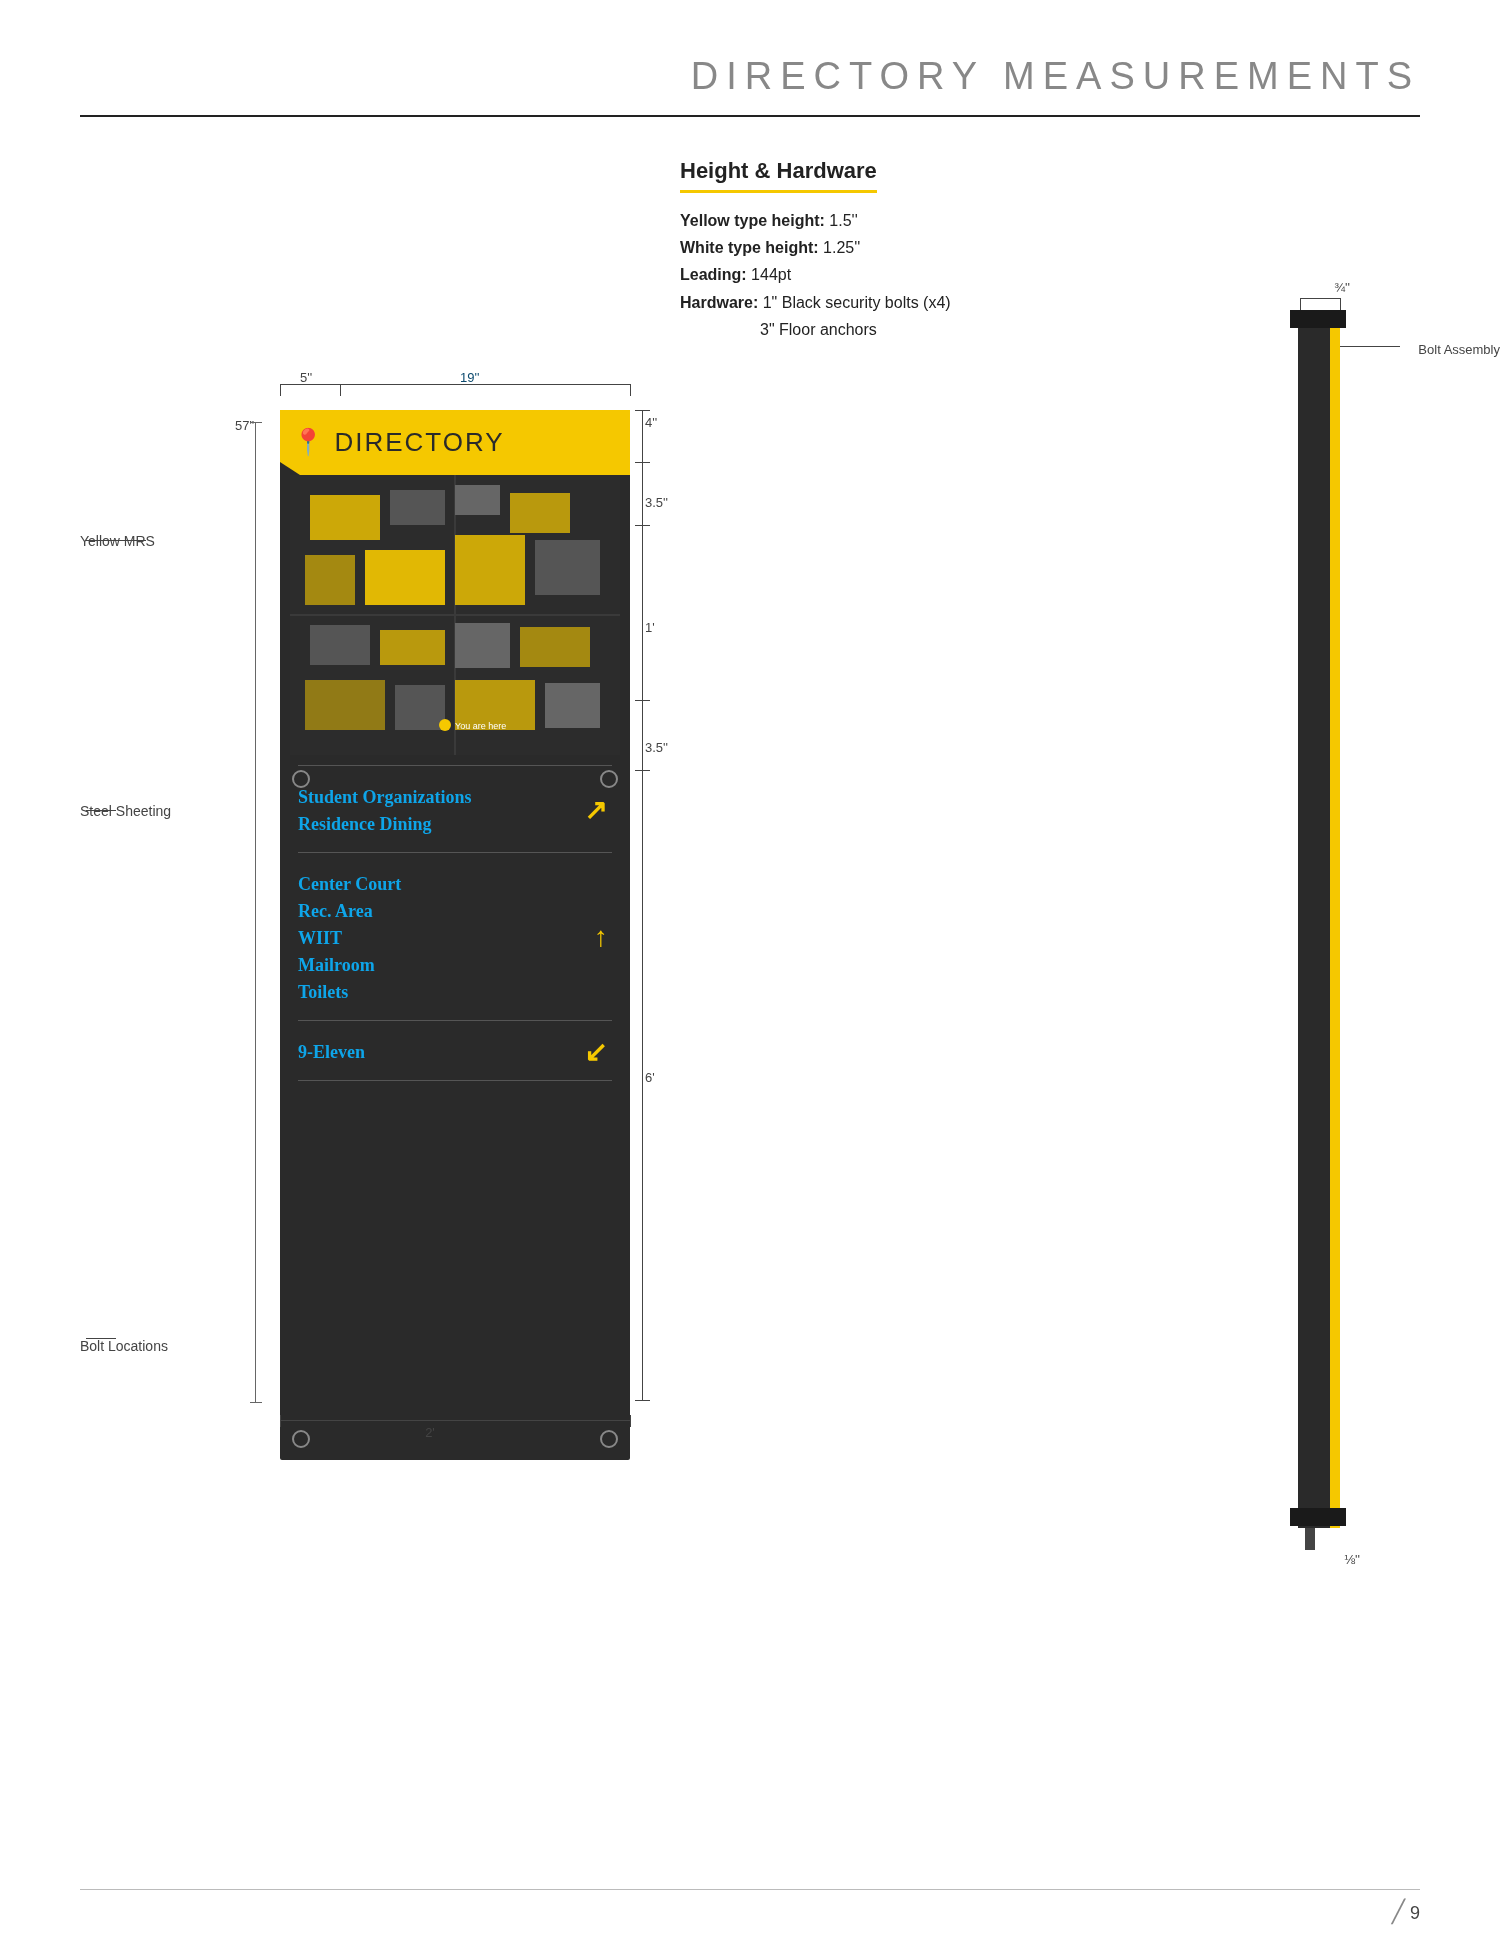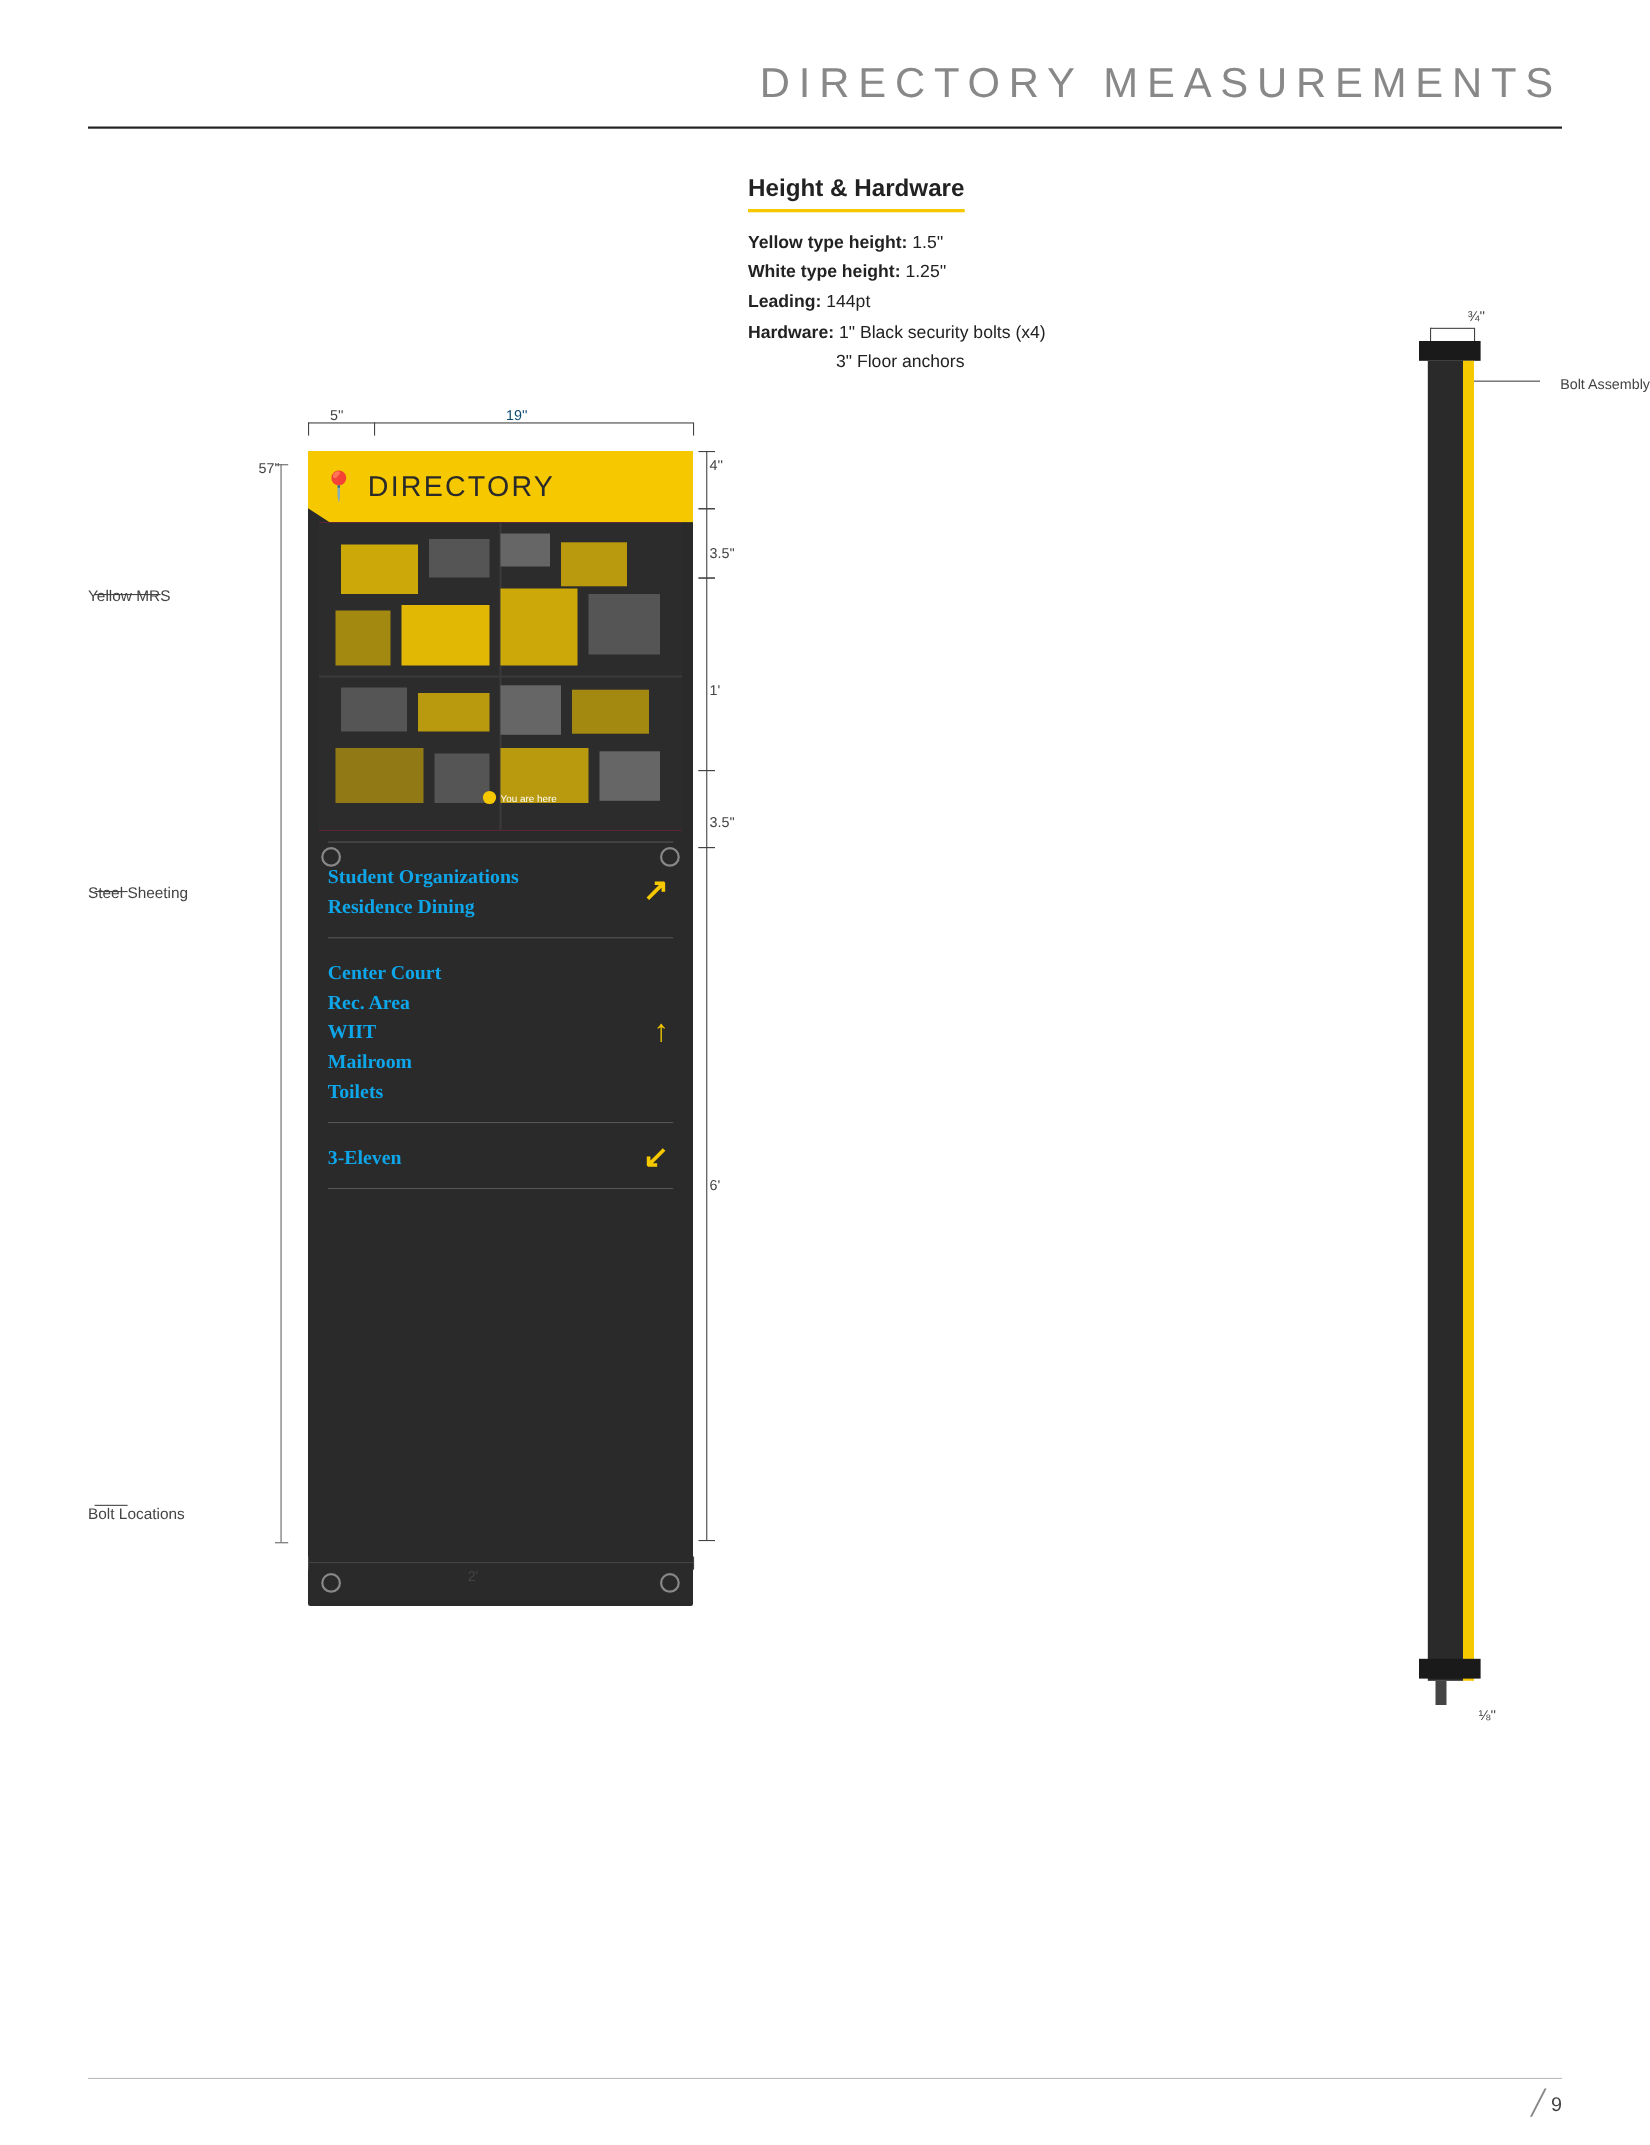--- a/index.html
+++ b/index.html
@@ -223,21 +223,21 @@
   <div style="position:absolute; top:190px; left:0px; display:flex; align-items:center;">
     <span class="annotation-text">Yellow MRS</span>
     <div style="width:60px; height:1px; background:#444; margin-left:6px;"></div>
   </div>
 
   <div style="position:absolute; top:460px; left:0px; display:flex; align-items:center;">
     <span class="annotation-text">Steel Sheeting</span>
     <div style="width:30px; height:1px; background:#444; margin-left:6px;"></div>
   </div>
 
-  <div style="position:absolute; top:1018px; left:0px; display:flex; align-items:flex-start;text-decoration:underline;">
+  <div style="position:absolute; top:988px; left:0px; display:flex; align-items:flex-start;text-decoration:underline;">
     <span class="annotation-text">Bolt Locations</span>
     <div style="width:30px; height:1px; background:#444; margin-left:6px;"></div>
   </div>
 
   <div class="sign-body">
 
     <div class="sign-header">
       <span class="sign-header-icon">📍</span>
       <span class="sign-header-text">DIRECTORY</span>
     </div>
@@ -294,21 +294,21 @@
         <div class="sign-group-item">Rec. Area</div>
         <div class="sign-group-item">WIIT</div>
         <div class="sign-group-item">Mailroom</div>
         <div class="sign-group-item">Toilets</div>
         <div class="sign-arrow">↑</div>
       </div>
 
       <div class="sign-divider"></div>
 
       <div class="sign-group" style="padding-right:50px;">
-        <div class="sign-group-item">3-Eleven</div>
+        <div class="sign-group-item">9-Eleven</div>
         <div class="sign-arrow">↙</div>
       </div>
 
       <div class="sign-divider"></div>
     </div>
 
     <div class="bolt-circle" style="left:12px; bottom:12px;"></div>
     <div class="bolt-circle" style="right:12px; bottom:12px;"></div>
 
   </div>

